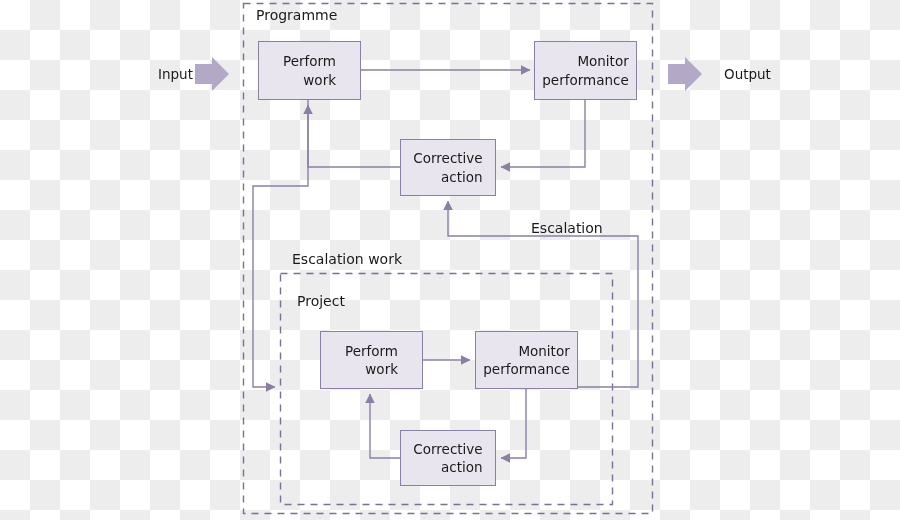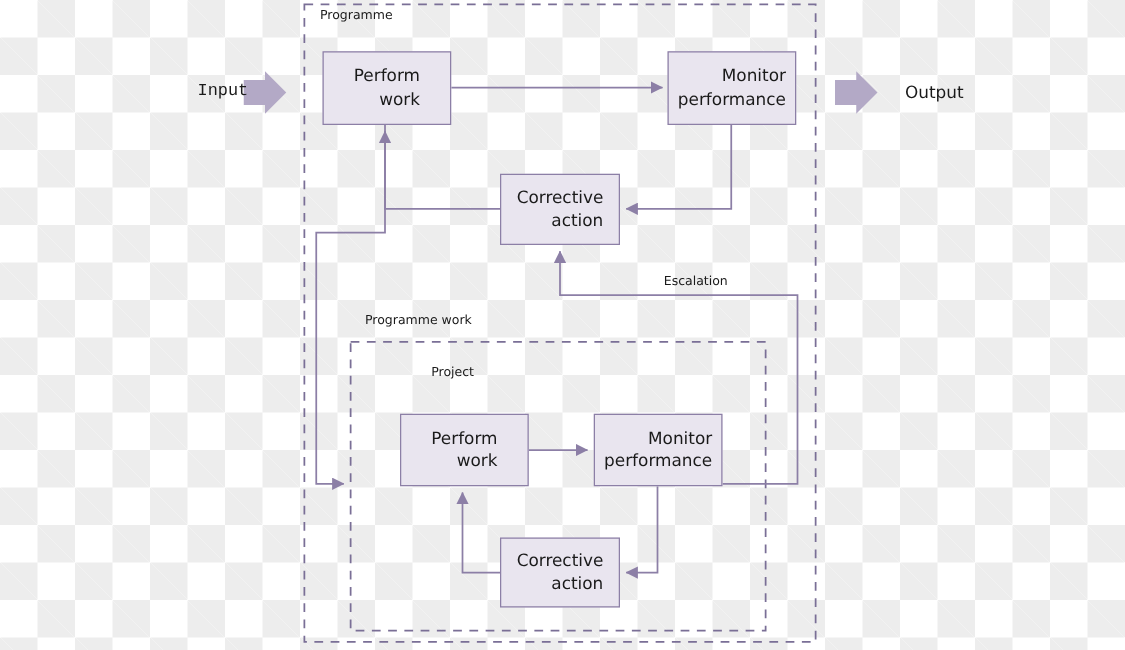--- a/index.html
+++ b/index.html
@@ -37,21 +37,21 @@
     align-items: center;
     justify-content: center;
     text-align: right;
     font-size: 13.5px;
     line-height: 1.35;
     color: #1a1a1a;
     white-space: pre-line;
   }
   .free-label {
     position: absolute;
-    font-size: 10px;
+    font-size: 14px;
     color: #1a1a1a;
     white-space: nowrap;
   }
   .io-label {
     position: absolute;
     font-size: 13.5px;
     color: #1a1a1a;
     white-space: nowrap;
   }
 </style>
@@ -90,25 +90,25 @@
       <path d="M 400 458 L 370 458 L 370 394" marker-end="url(#arrow)"></path>
     </g>
 
     <path d="M 195 64 L 212 64 L 212 57 L 229 74 L 212 91 L 212 84 L 195 84 Z" fill="#b3a9c6"></path>
 
     <path d="M 668 64 L 685 64 L 685 57 L 702 74 L 685 91 L 685 84 L 668 84 Z" fill="#b3a9c6"></path>
   </svg>
 
   <div class="free-label" style="left:256px; top:7px;">Programme</div>
 
-  <div class="free-label" style="left:292px; top:251px;">Programme work</div>
+  <div class="free-label" style="left:292px; top:251px;">Escalation work</div>
 
-  <div class="free-label" style="left:297px; top:293px;margin-left:48px;">Project</div>
+  <div class="free-label" style="left:297px; top:293px;">Project</div>
 
-  <div class="io-label" style="left:158px; top:66px;font-family:Liberation Mono, monospace;">Input</div>
+  <div class="io-label" style="left:158px; top:66px;">Input</div>
 
   <div class="io-label" style="left:724px; top:66px;">Output</div>
 
   <div class="free-label" style="left:505px; top:220px;margin-left:26px;">Escalation</div>
 
   <div class="node-box" style="left:258px; top:41px; width:103px; height:59px;">Perform
 work</div>
 
   <div class="node-box" style="left:534px; top:41px; width:103px; height:59px;">Monitor
 performance</div>

